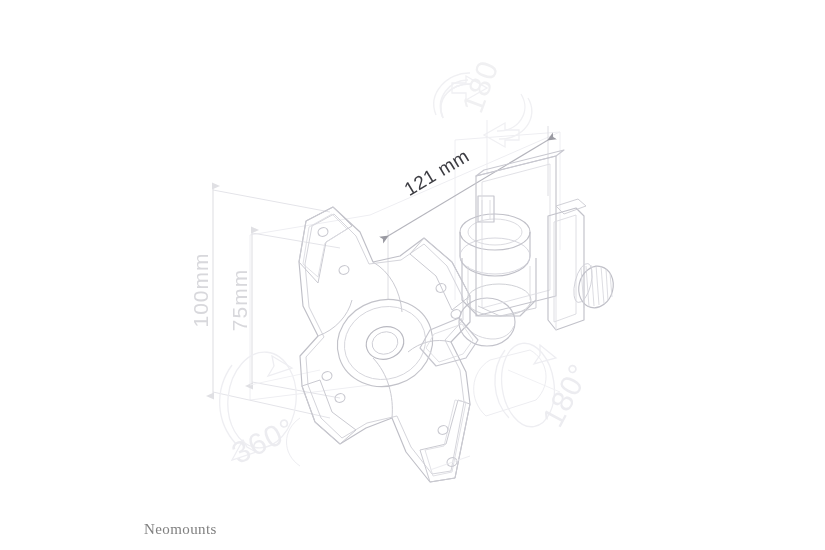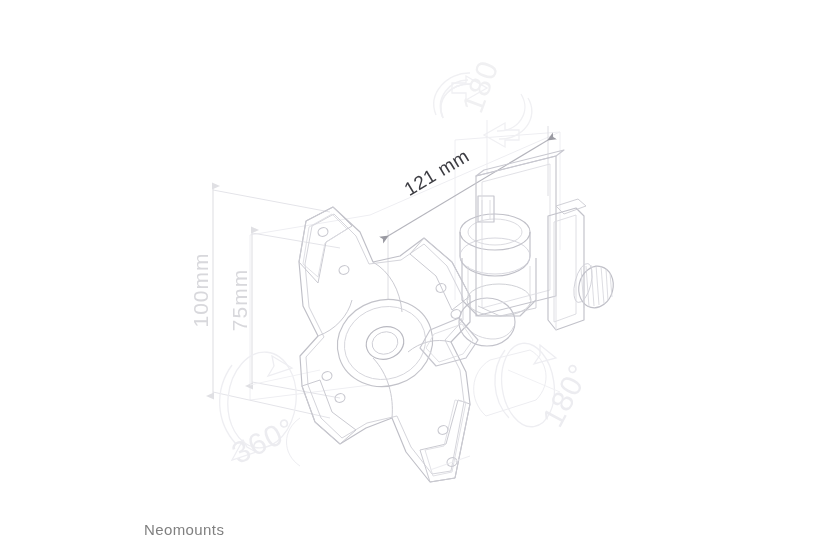--- a/index.html
+++ b/index.html
@@ -23,21 +23,21 @@
     left: 0;
     top: 0;
     width: 825px;
     height: 550px;
     display: block;
   }
   .brand-label {
     position: absolute;
     left: 144px;
     top: 521px;
-    font-family: Liberation Sans, sans-serif;
+    font-family: Liberation Serif, serif;
     font-size: 15px;
     letter-spacing: 0.4px;
     color: #808080;
     white-space: nowrap;
   }
   
   .dim-dark {
     font-family: "Liberation Sans", sans-serif;
     font-size: 19px;
     fill: #3c3c42;

